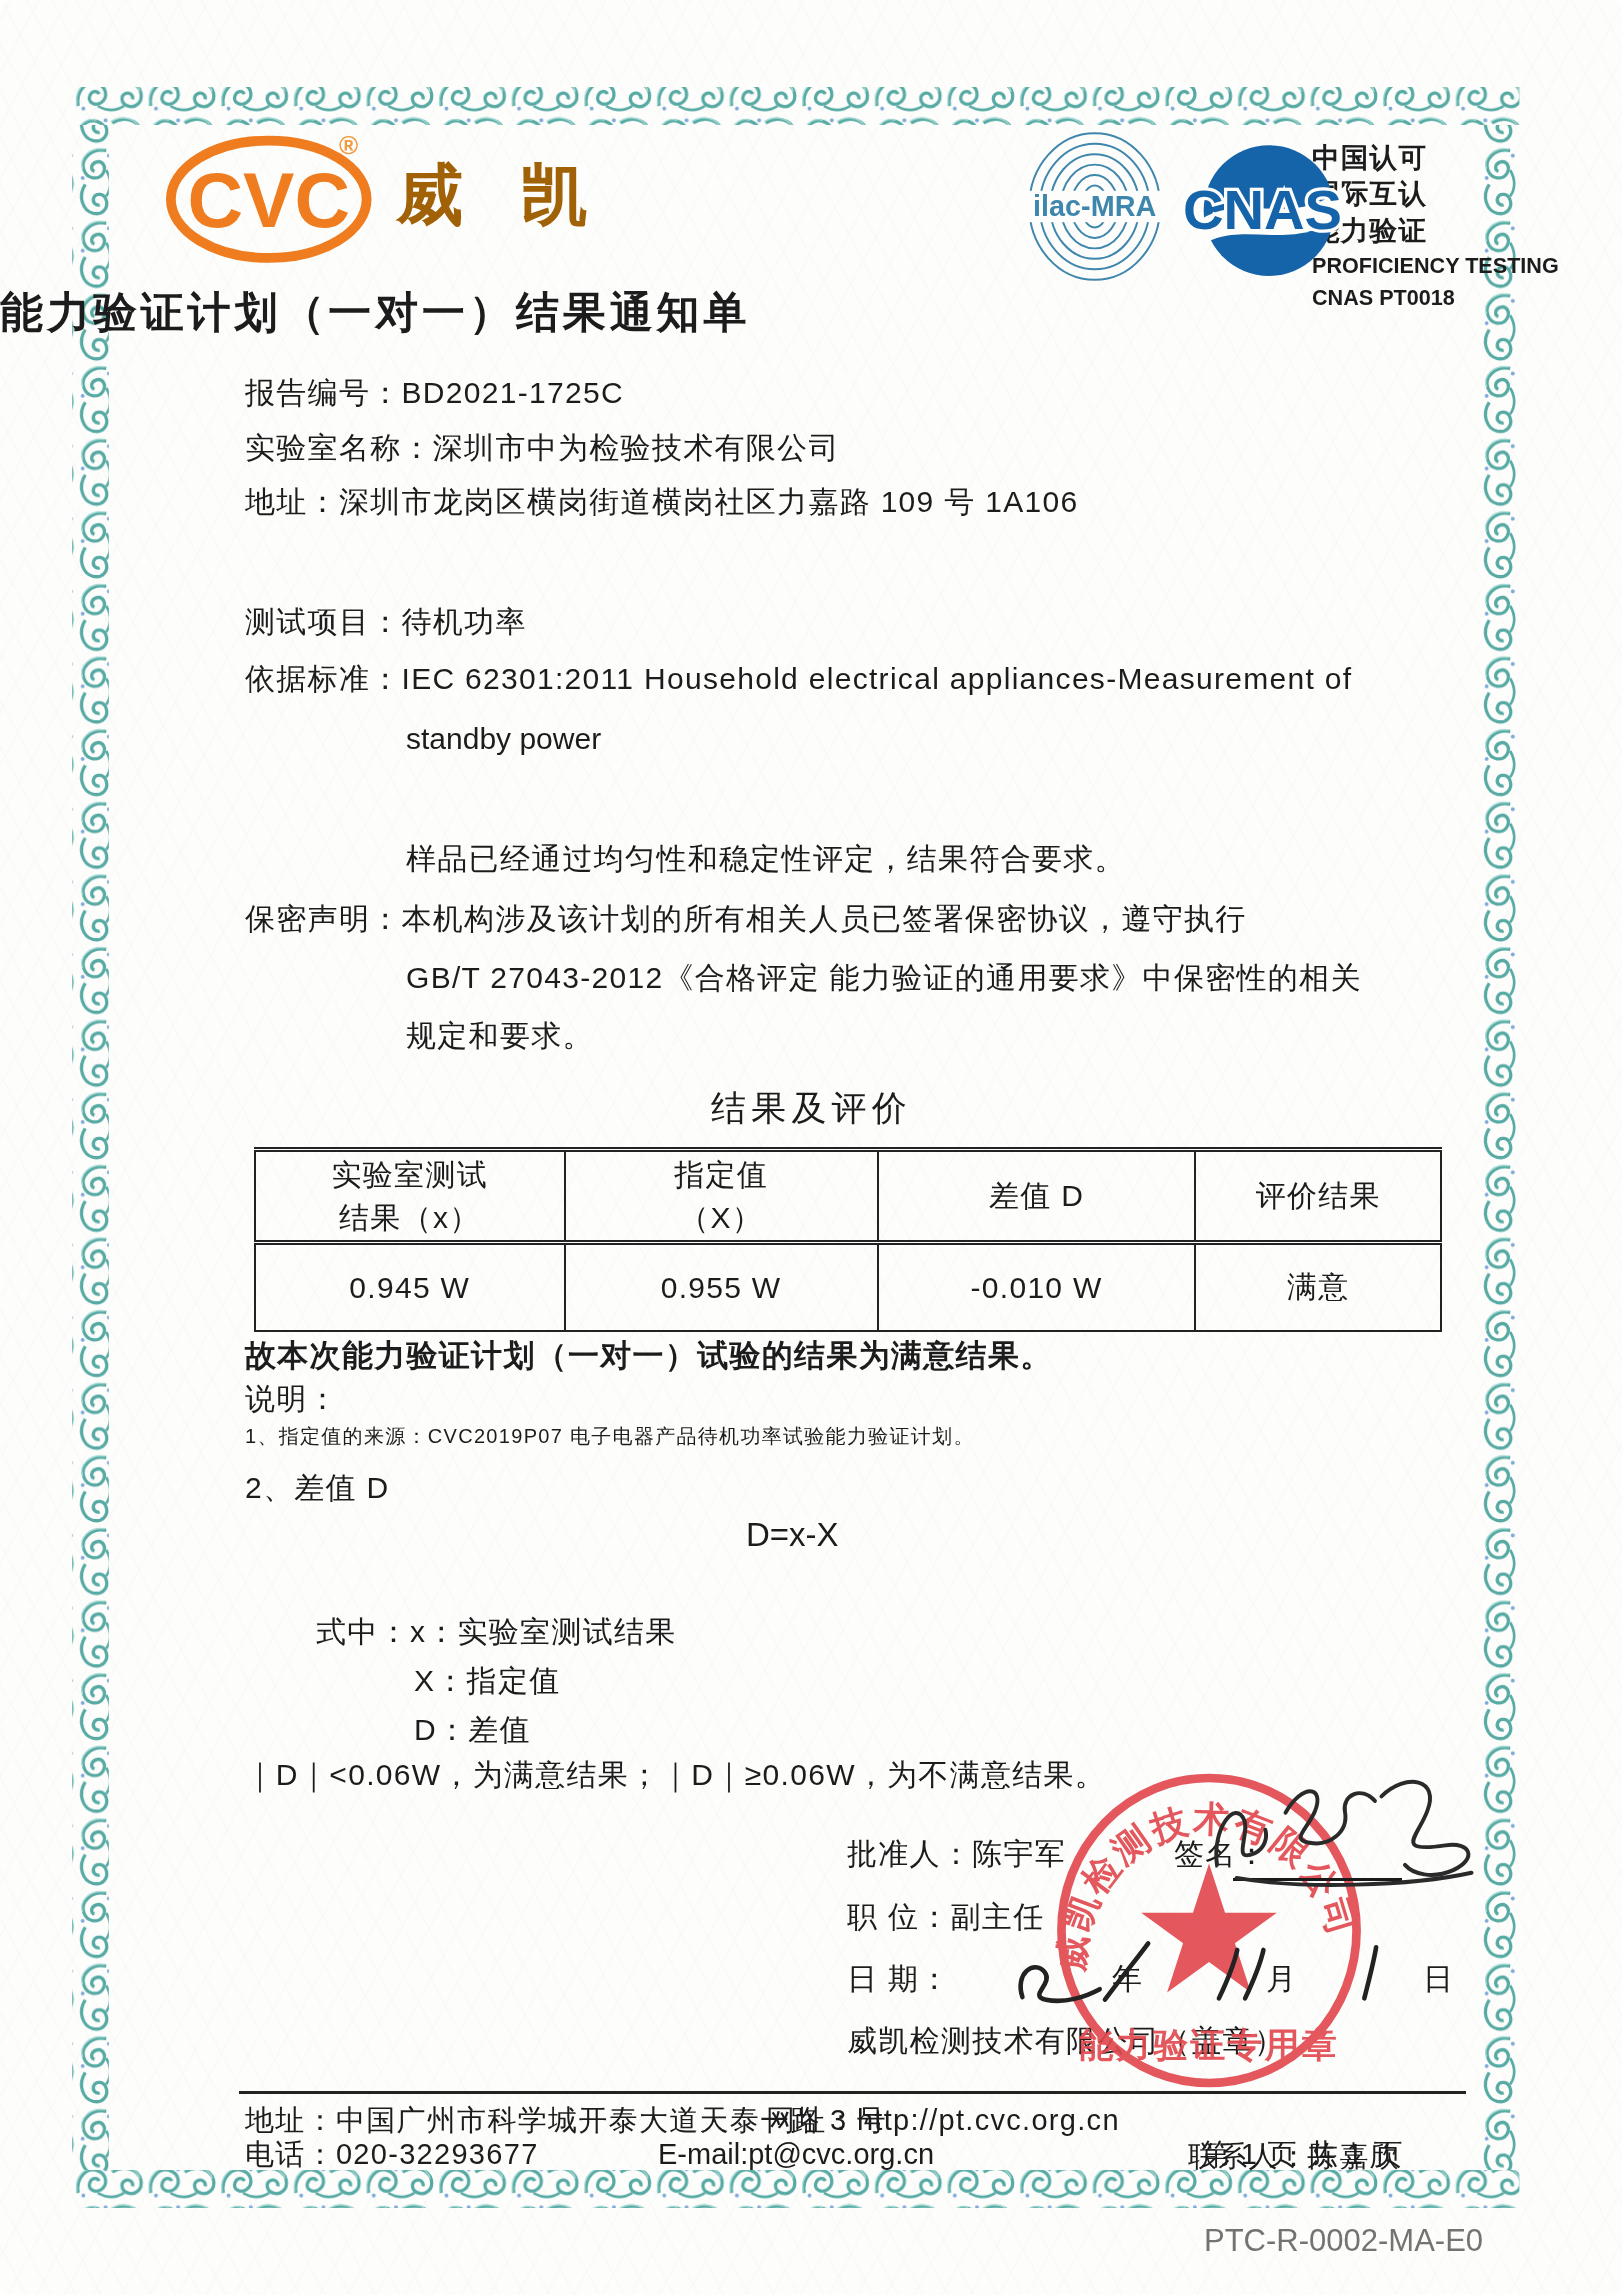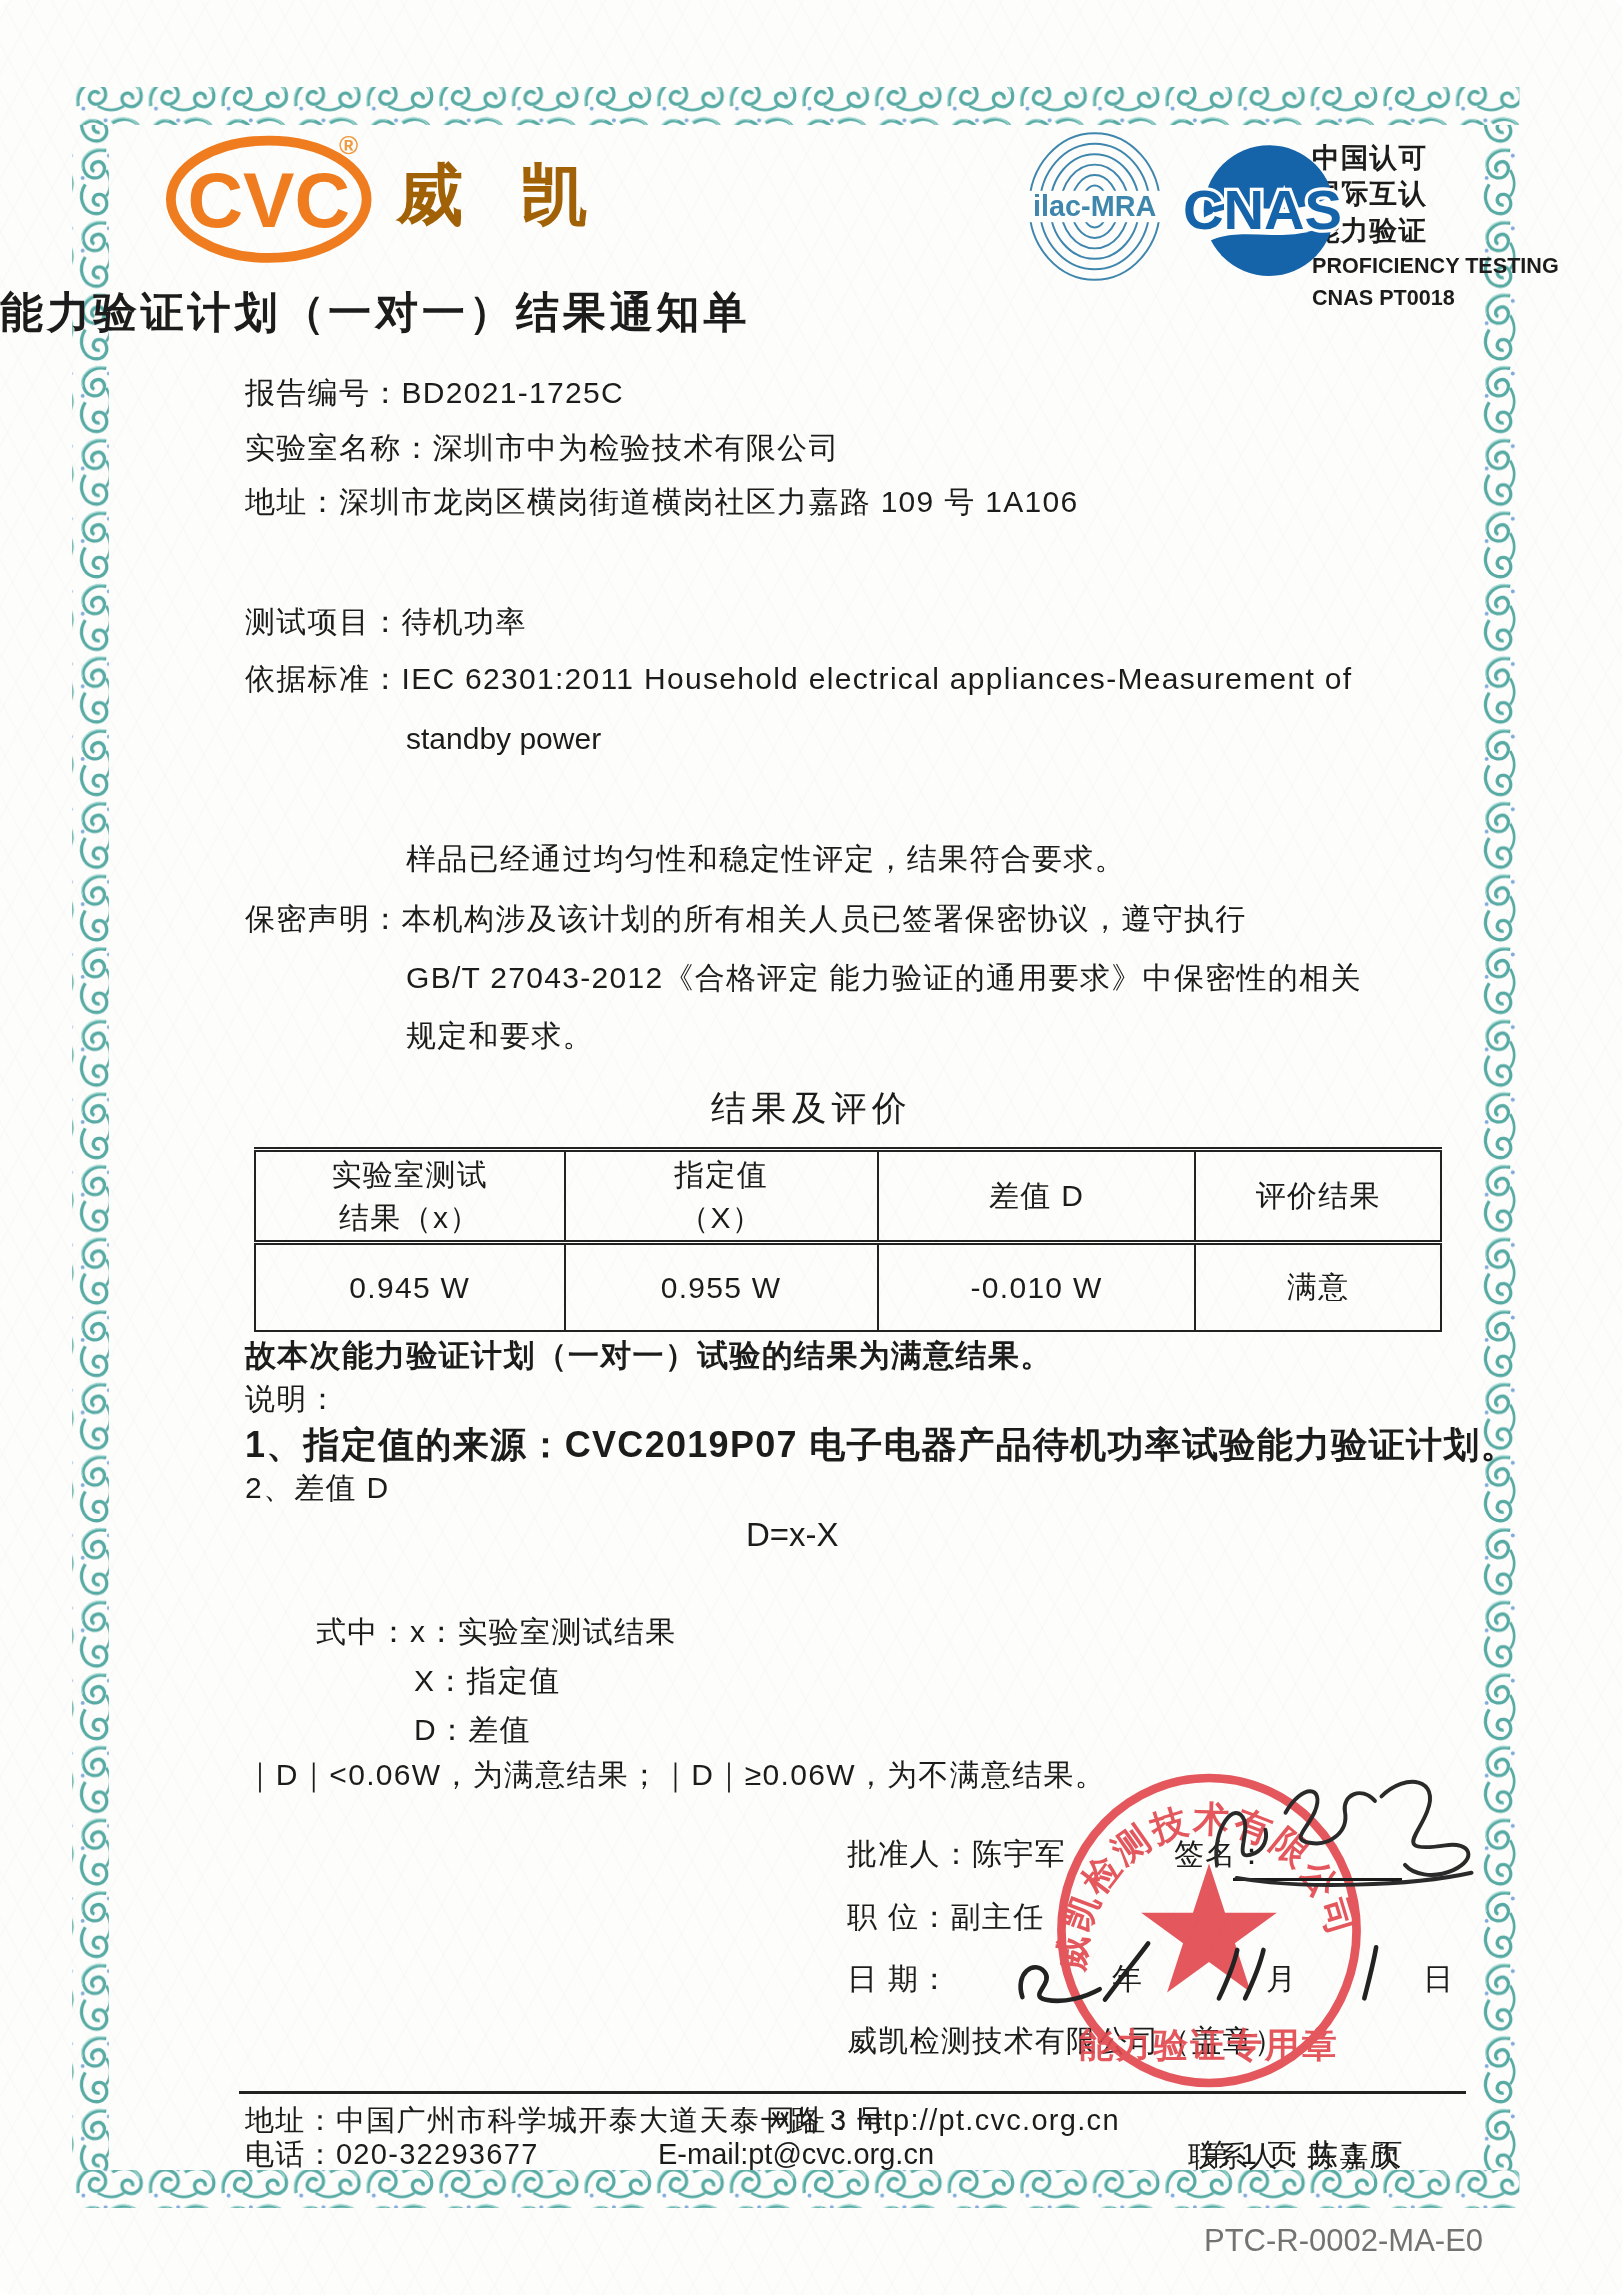--- a/index.html
+++ b/index.html
@@ -134,21 +134,21 @@
       <td>0.945 W</td>
       <td>0.955 W</td>
       <td>-0.010 W</td>
       <td>满意</td>
     </tr>
   </tbody>
     </table>
 
   <div class="t b cjk" style="left:245px;top:1339px;font-size:31px;">故本次能力验证计划（一对一）试验的结果为满意结果。</div>
   <div class="t cjk" style="left:245px;top:1382px;font-size:30px;">说明：</div>
-  <div class="t cjk" style="left:245px;top:1425px;font-size:36px;font-weight:bold;">1、指定值的来源：CVC2019P07 电子电器产品待机功率试验能力验证计划。</div>
+  <div class="t cjk" style="left:245px;top:1425px;font-size:20px;">1、指定值的来源：CVC2019P07 电子电器产品待机功率试验能力验证计划。</div>
   <div class="t cjk" style="left:245px;top:1471px;font-size:30px;">2、差值 D</div>
 
   <div class="t" style="left:746px;top:1517px;font-size:33px;">D=x-X</div>
   <div class="t cjk" style="left:316px;top:1615px;font-size:30px;">式中：x：实验室测试结果</div>
   <div class="t cjk" style="left:414px;top:1664px;font-size:30px;">X：指定值</div>
   <div class="t cjk" style="left:414px;top:1713px;font-size:30px;">D：差值</div>
   <div class="t cjk" style="left:245px;top:1758px;font-size:30px;">｜D｜&lt;0.06W，为满意结果；｜D｜≥0.06W，为不满意结果。</div>
 
   <div class="t cjk" style="left:847px;top:1837px;font-size:30px;">批准人：陈宇军</div>
   <div class="t cjk" style="left:1142px;top:1837px;font-size:30px;margin-left:32px;">签名：</div>

